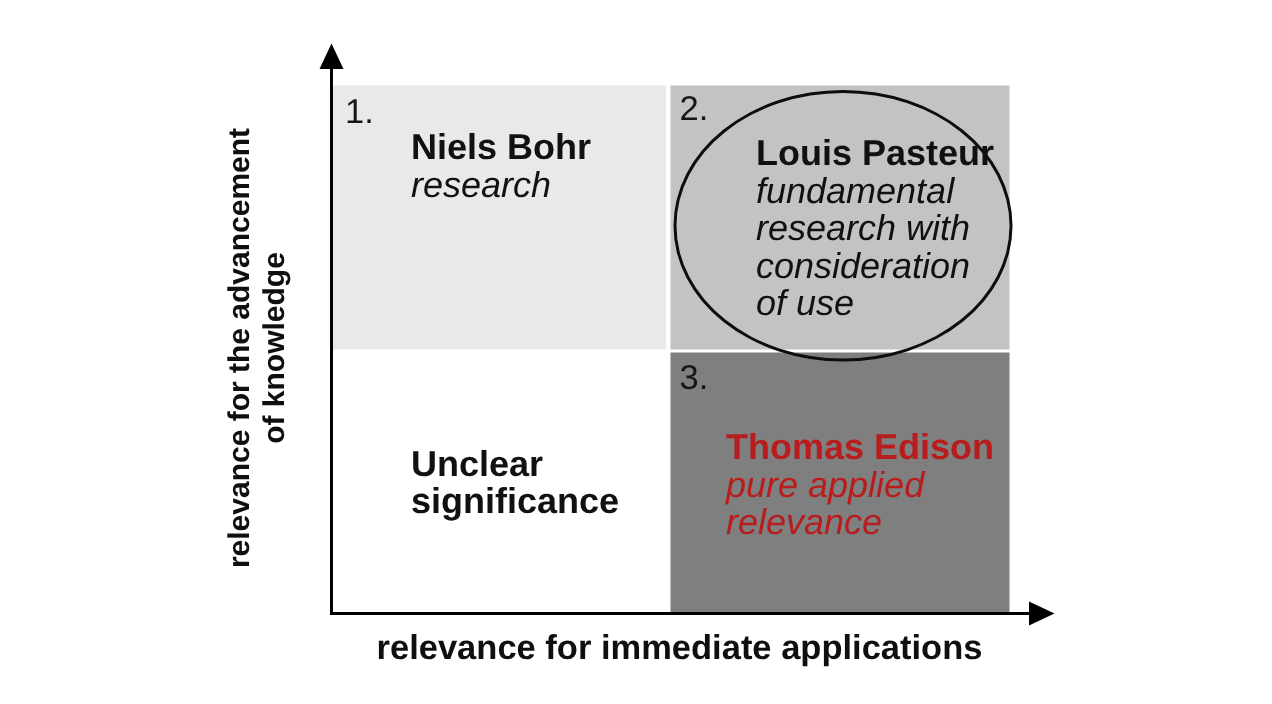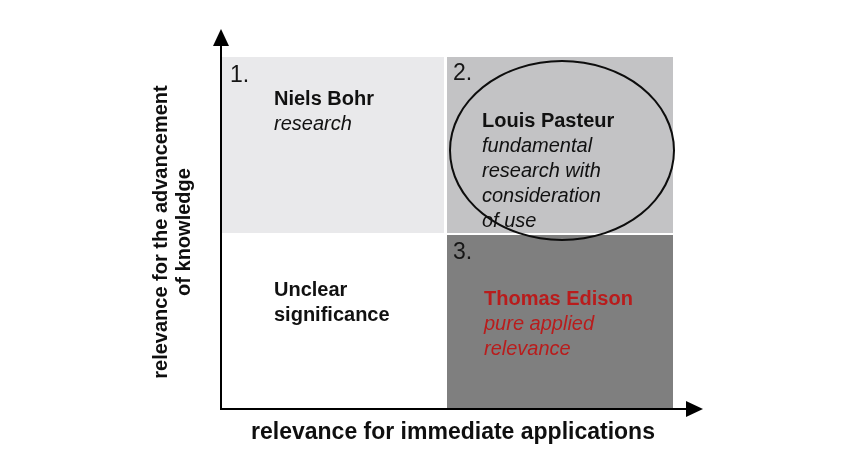--- a/index.html
+++ b/index.html
@@ -36,24 +36,24 @@
     border: 2px solid var(--ellipse-stroke, #0d0d0d);
     border-radius: 50%;
     background: transparent;
   }
 
   .qnum { position: absolute; font-size: 23px; line-height: 26px; color: #161616; }
   .num-1 { left: 230px; top: 61px; }
   .num-2 { left: 453px; top: 59px; }
   .num-3 { left: 453px; top: 238px; }
 
-  .text-block { position: absolute; font-size: 20px; line-height: 25px; }
+  .text-block { position: absolute; font-size: 24px; line-height: 25px; }
   .tb-q1 { left: 274px; top: 86px; }
-  .tb-q2 { left: 482px; top: 90px; margin-top: 18px; }
-  .tb-bl { left: 274px; top: 277px; }
+  .tb-q2 { left: 504px; top: 90px; }
+  .tb-bl { left: 274px; top: 297px; }
   .tb-q3 { left: 484px; top: 286px; color: #b91c1c; }
 
   .title-line { font-weight: bold; }
   .sub-line { font-style: italic; }
 
   .y-axis-label {
     position: absolute; left: -9px; top: 209px;
     width: 362px; height: 46px;
     text-align: center; font-weight: bold; font-size: 20px; line-height: 23px;
     transform: rotate(-90deg);

